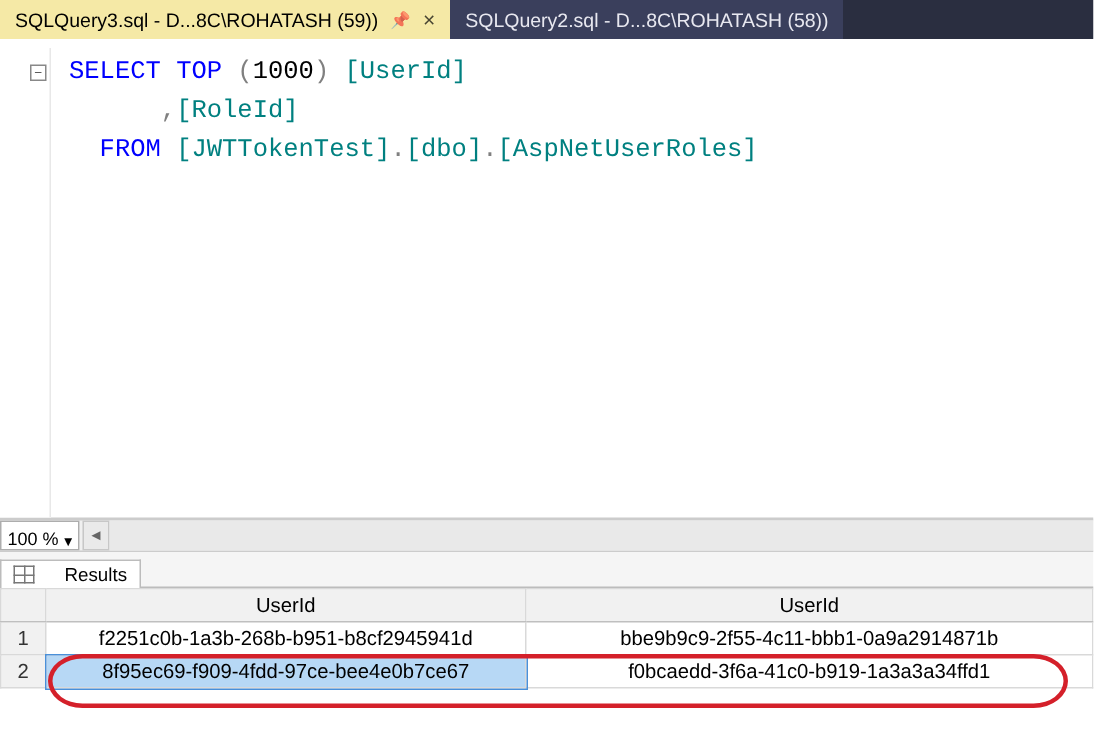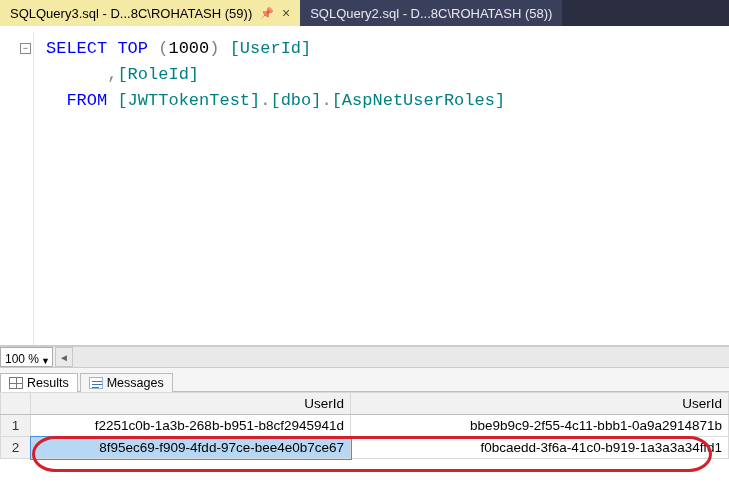--- a/index.html
+++ b/index.html
@@ -120,21 +120,21 @@
     display:flex;
     align-items:flex-end;
     height: 24px;
     background:#f5f5f5;
     border-bottom:1px solid #bcbcbc;
     padding-top:2px;
   }
   .rtab {
     display:flex;
     align-items:center;
-    gap:4px;
+    gap:20px;
     padding: 2px 8px;
     font-size:12.5px;
     border:1px solid #bcbcbc;
     border-bottom:none;
     margin-right:2px;
     background:#f5f5f5;
     position:relative;
     top:1px;
   }
   .rtab.active { background:#fff; }
@@ -161,21 +161,21 @@
   
   .grid {
     border-collapse: collapse;
     font-size: 13.5px;
     width: 100%;
     table-layout: fixed;
   }
   .grid th, .grid td {
     border: 1px solid #d9d9d9;
     padding: 3px 6px;
-    text-align: right;
+    text-align: center;
     font-weight: normal;
     overflow:hidden;
     white-space:nowrap;
   }
   .grid th {
     background: #f1f1f1;
     border-bottom: 1px solid #bfbfbf;
   }
   .grid .rownum {
     width: 30px;
@@ -228,24 +228,20 @@
     <span class="chev">▼</span>
   </div>
   <div class="hscroll-btn">◄</div>
   <div class="hscroll-track"></div>
 </div>
 
 <div class="result-tabs">
   <div class="rtab active">
     <span class="icon grid-icon"></span>
     <span>Results</span>
-  </div>
-  <div class="rtab">
-    <span class="icon msg-icon"></span>
-    <span>Messages</span>
   </div>
 </div>
 
 <div class="results-wrap">
   <table class="grid">
     <colgroup>
       <col class="rownum">
       <col class="col-user">
       <col class="col-role">
     </colgroup>

